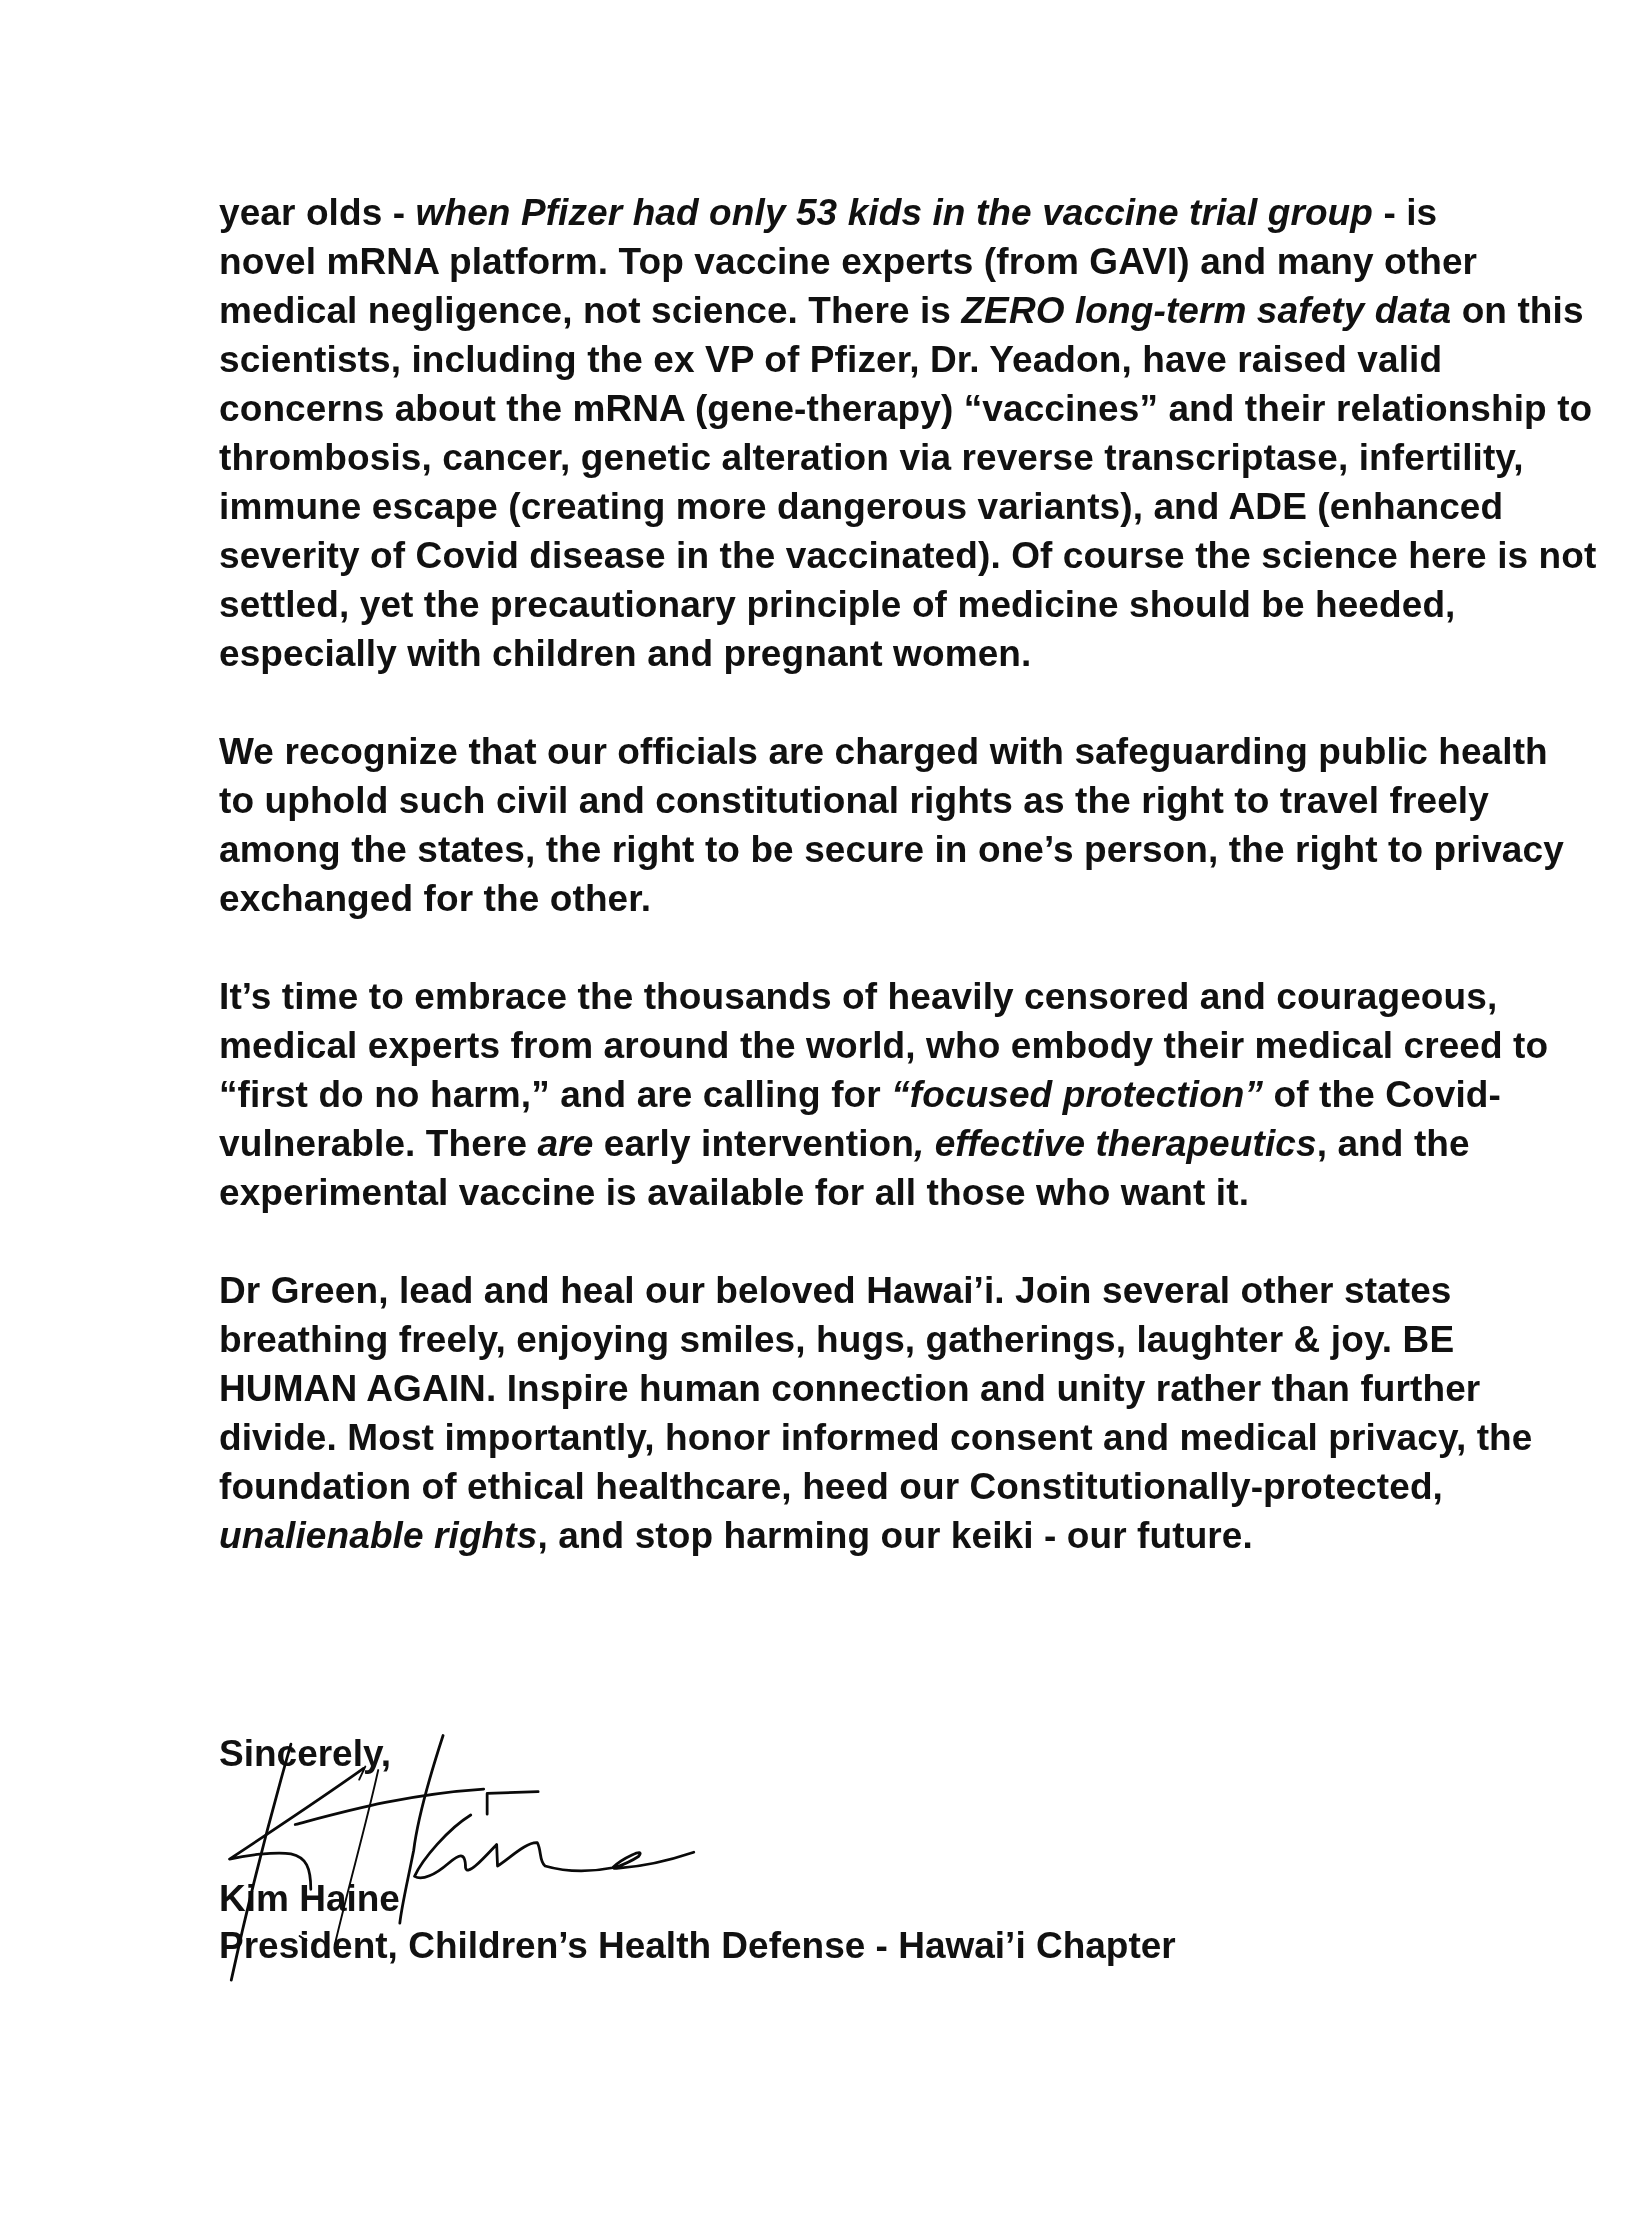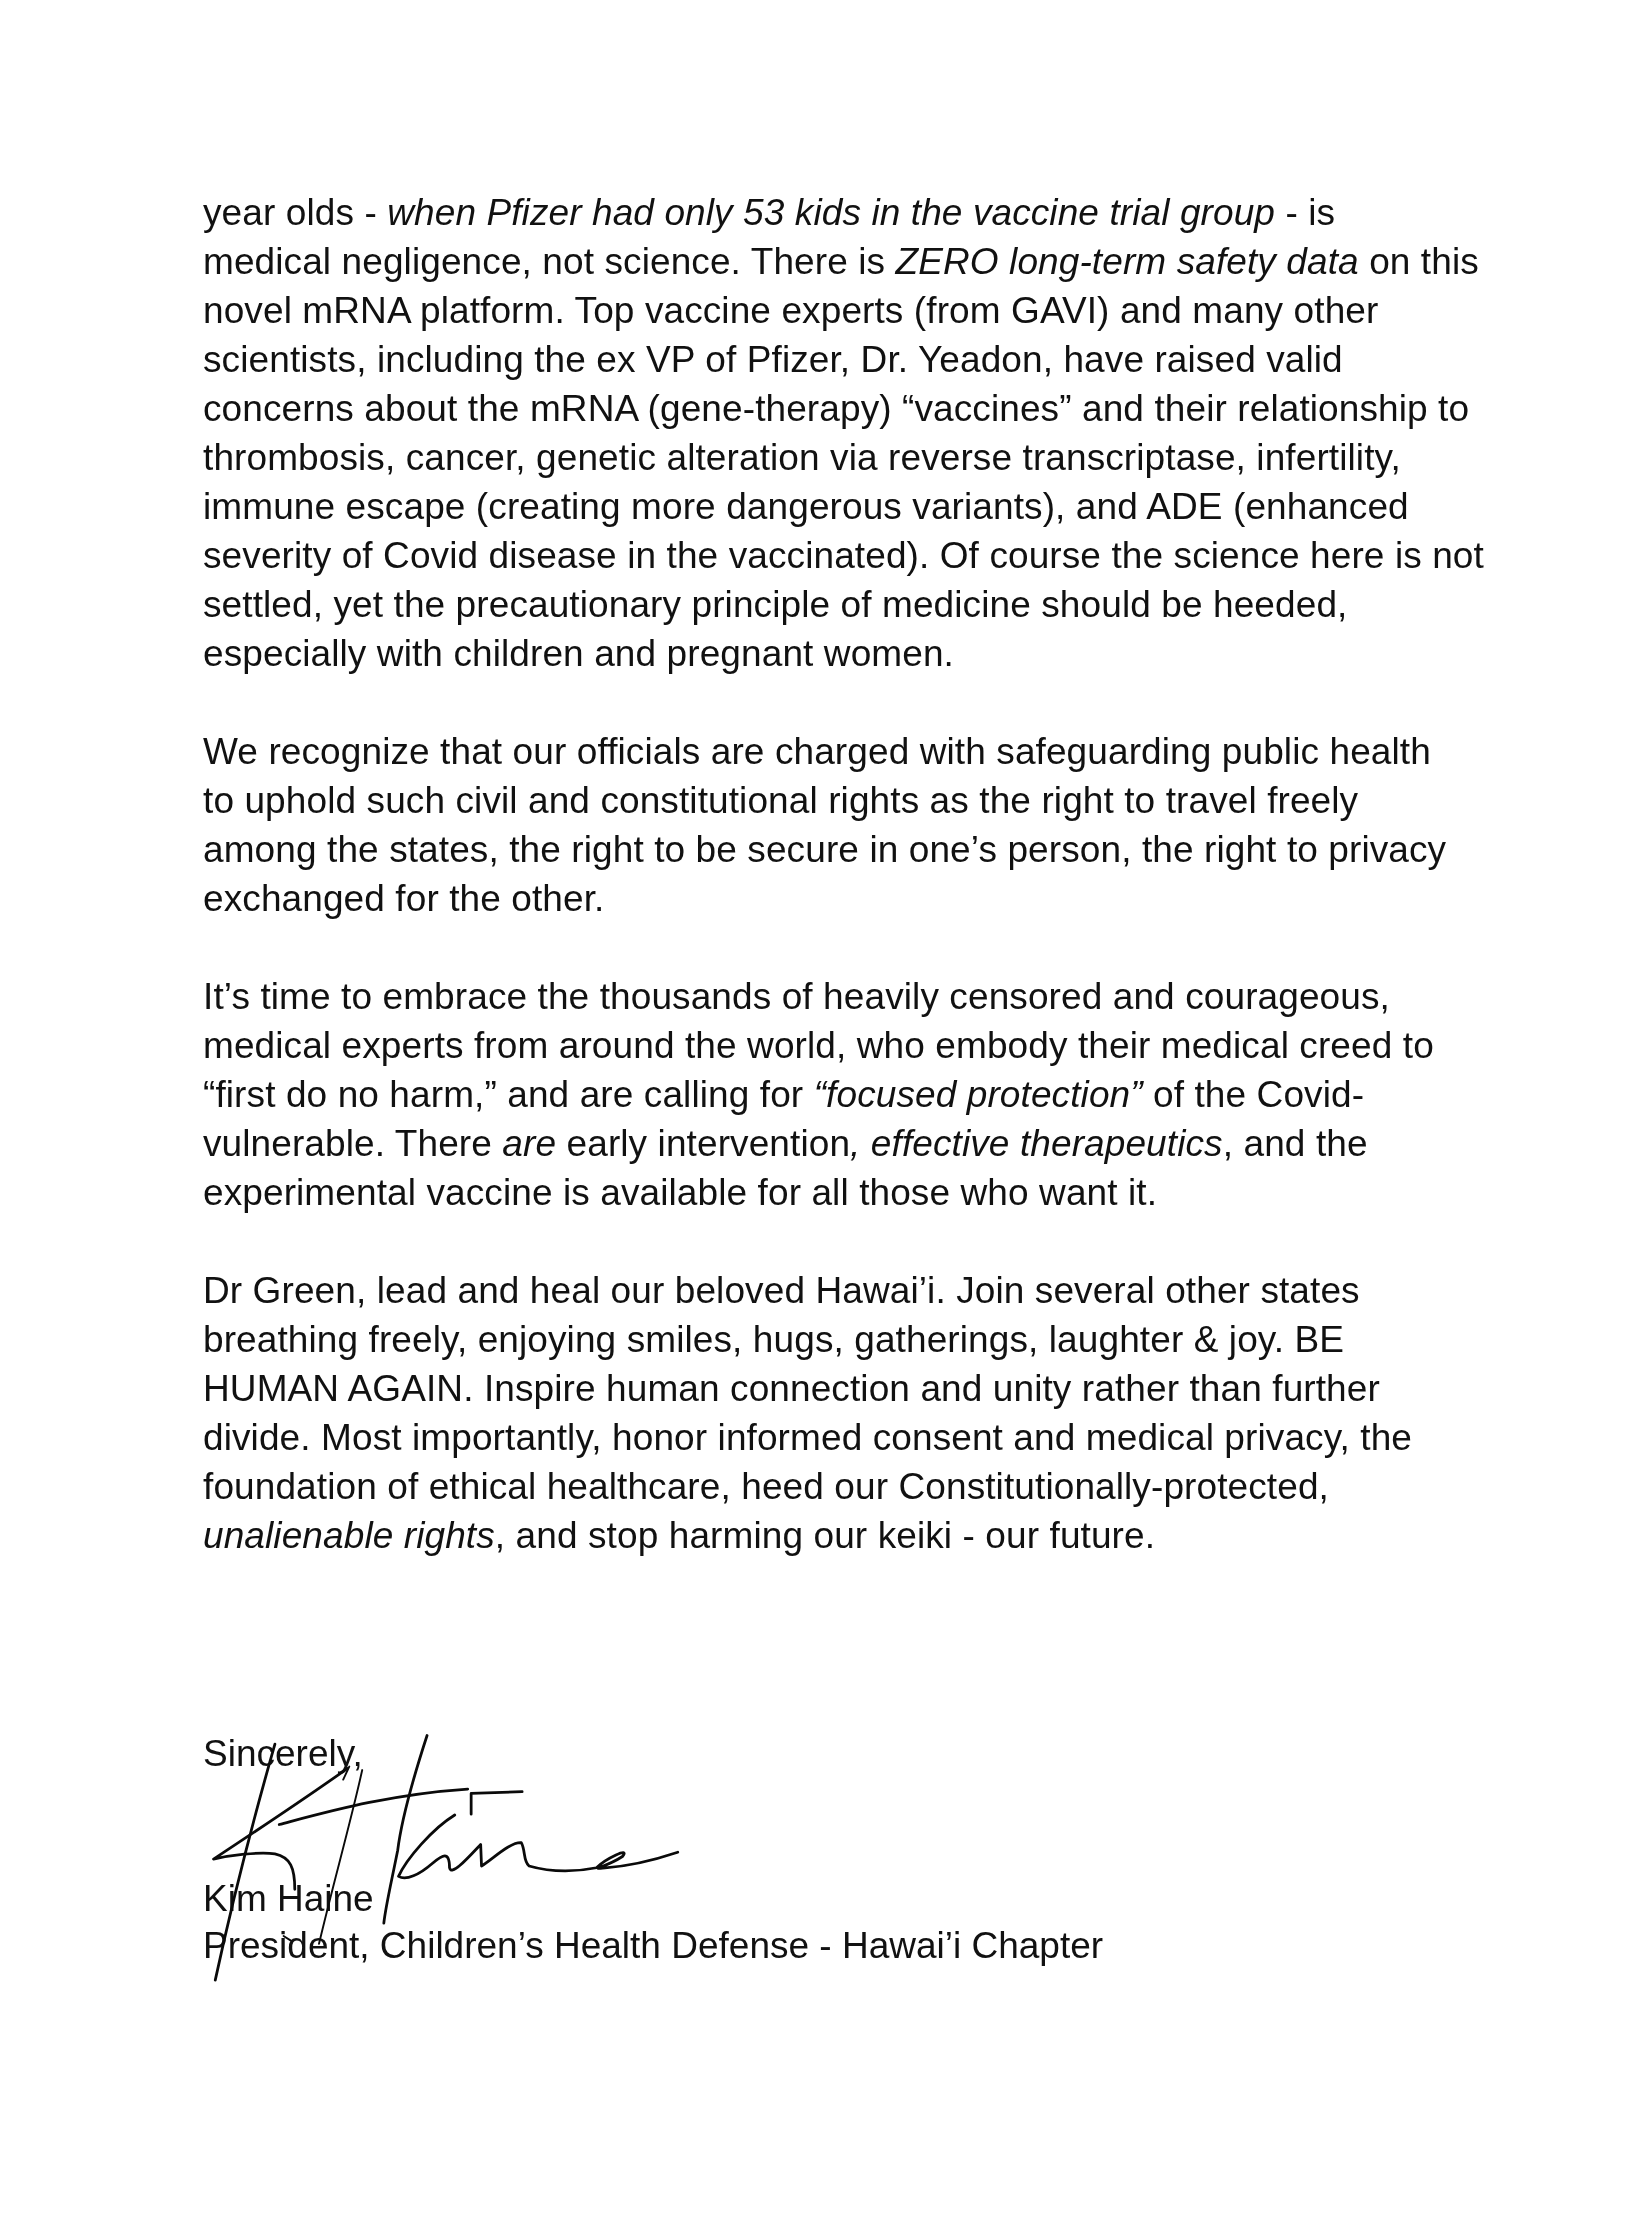--- a/index.html
+++ b/index.html
@@ -10,25 +10,26 @@
     body {
       width: 1646px;
       height: 2214px;
       position: relative;
       overflow: hidden;
       color: #111111;
       font-family: "Liberation Sans", "DejaVu Sans", sans-serif;
     }
     .page {
       position: absolute;
-      left: 0;
+      left: 16px;
       top: 0;
       width: 1476px;
       height: 2214px;
       background: #ffffff;
+      font-weight: bold;
     }
     .body-text {
       position: absolute;
       left: 203px;
       top: 188px;
       width: 1349px;
       font-size: 37px;
       line-height: 49px;
       letter-spacing: 0.1px;
     }
@@ -69,22 +70,22 @@
     .signature path.thin { stroke-width: 2.2; }
   </style>
 </head>
 <body>
 
 <div class="page">
 
   <div class="body-text" id="body-text">
       <div class="paragraph">
         <span class="line"><span>year olds - </span><span class="seg-italic">when Pfizer had only 53 kids in the vaccine trial group</span><span> - is</span></span>
+        <span class="line"><span>novel mRNA platform. Top vaccine experts (from GAVI) and many other</span></span>
         <span class="line"><span>medical negligence, not science. There is </span><span class="seg-italic">ZERO long-term safety data</span><span> on this</span></span>
-        <span class="line"><span>novel mRNA platform. Top vaccine experts (from GAVI) and many other</span></span>
         <span class="line"><span>scientists, including the ex VP of Pfizer, Dr. Yeadon, have raised valid</span></span>
         <span class="line"><span>concerns about the mRNA (gene-therapy) “vaccines” and their relationship to</span></span>
         <span class="line"><span>thrombosis, cancer, genetic alteration via reverse transcriptase, infertility,</span></span>
         <span class="line"><span>immune escape (creating more dangerous variants), and ADE (enhanced</span></span>
         <span class="line"><span>severity of Covid disease in the vaccinated). Of course the science here is not</span></span>
         <span class="line"><span>settled, yet the precautionary principle of medicine should be heeded,</span></span>
         <span class="line"><span>especially with children and pregnant women.</span></span>
       </div>
       <div class="paragraph">
         <span class="line"><span>We recognize that our officials are charged with safeguarding public health</span></span>

